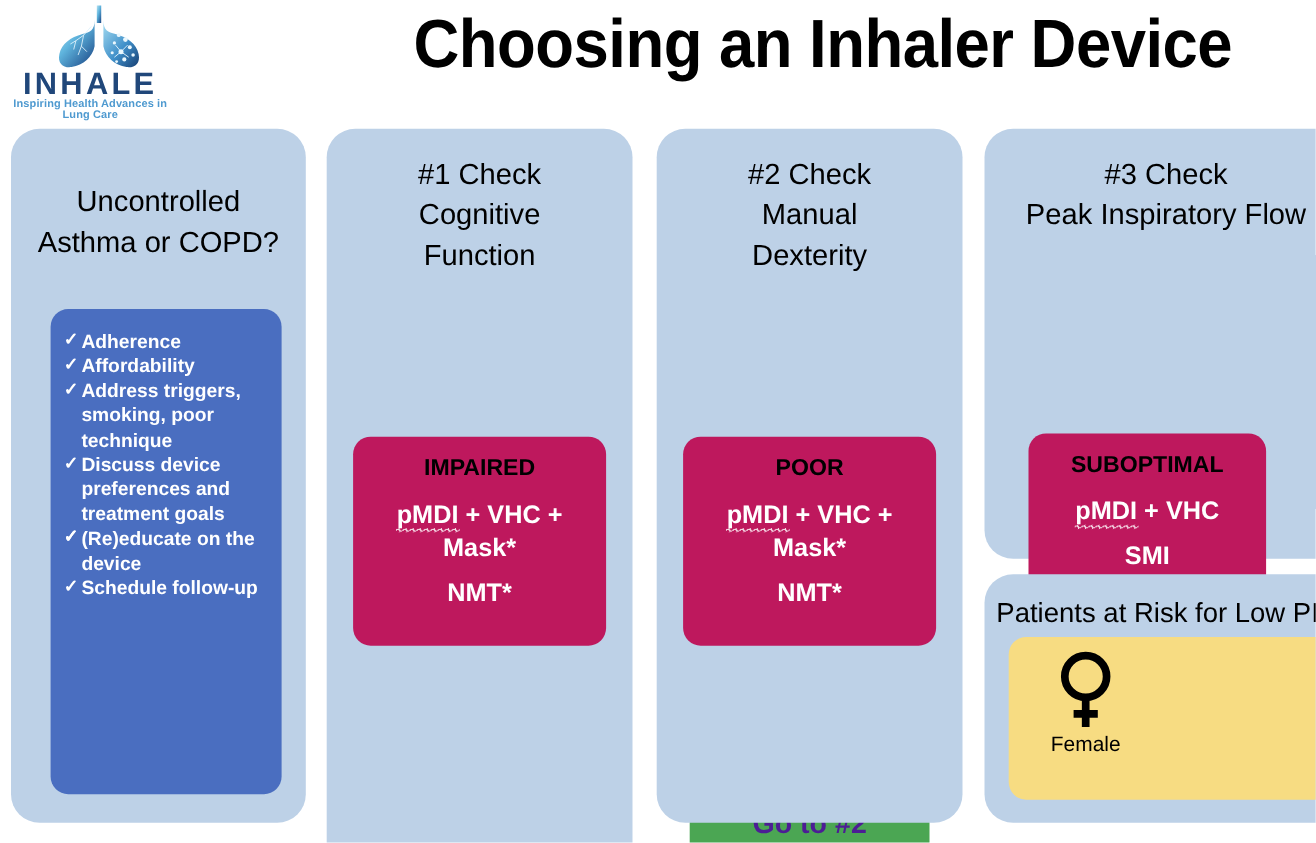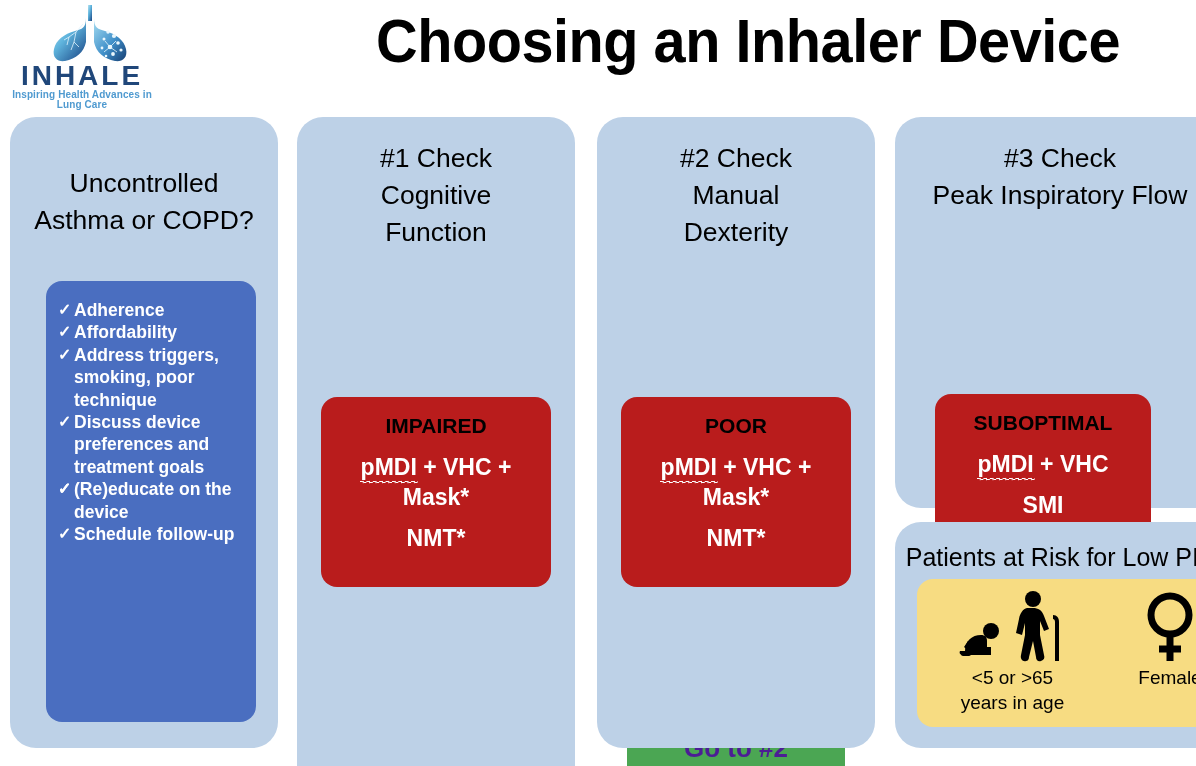--- a/index.html
+++ b/index.html
@@ -106,21 +106,21 @@
   #panel-4 .panel-heading { top: 23px; }
   #panel-5 .panel-heading { top: 17px; font-size: 25px; }
 
   
   .card {
     position: absolute;
     border-radius: 16px;
     box-sizing: border-box;
   }
   .card-blue   { background: #4a6ec0; }
-  .card-red    { background: #b91c1c; }
+  .card-red    { background: #be185d; }
   .card-green  { background: #4ba653; }
   .card-yellow { background: #f7dc82; }
 
   
   #checklist-card {
     left: 36px;
     top: 164px;
     width: 210px;
     height: 441px;
     padding: 18px 10px 10px 12px;
@@ -364,42 +364,20 @@
     <div class="status-line">NMT</div>
   </div>
 </div>
 
 <div class="panel" id="panel-5">
   <div class="panel-heading">Patients at Risk for Low PIF</div>
 
   <div class="card card-yellow" id="risk-card">
     <div id="risk-items">
 
-      <div class="risk-item" id="risk-item-age">
-        <div class="icon-wrap">
-          <svg viewBox="0 0 120 74" width="120" height="74" aria-hidden="true">
-
-            <g fill="#000000" transform="translate(2,30)">
-              <circle cx="36" cy="10" r="8"></circle>
-              <path d="M10 30 C10 20 17 14 26 14 C30 14 32 16 32 20 L32 26 L36 26 L36 34 L8 34 C5 34 4 32 5 30 Z"></path>
-              <path d="M13 20 L20 28 L16 32 L9 26 Z"></path>
-              <rect x="6" y="30" width="10" height="5" rx="2"></rect>
-            </g>
-
-            <g fill="#000000" transform="translate(58,0)">
-              <circle cx="22" cy="8" r="8"></circle>
-              <path d="M16 17 C12 18 9 22 8 28 L5 42 L11 44 L14 32 L14 44 L10 64 C9 68 12 71 15 70 C17 70 18 68 18 66 L22 50 L25 66 C25 69 27 71 30 70 C33 69 34 67 33 64 L29 44 L29 30 L33 40 L38 38 L33 25 C31 19 27 17 22 17 Z"></path>
-
-              <path d="M42 24 C46 24 48 27 48 31 L48 70 L44 70 L44 31 C44 29 43 28 42 28 Z"></path>
-            </g>
-          </svg>
-        </div>
-        <div class="risk-label">&lt;5 or &gt;65
-years in age</div>
-      </div>
 
       <div class="risk-item" id="risk-item-female">
         <div class="icon-wrap">
           <svg viewBox="0 0 60 74" width="60" height="74" aria-hidden="true">
             <g fill="none" stroke="#000000" stroke-width="7">
               <circle cx="30" cy="24" r="19"></circle>
               <path d="M30 44 L30 70"></path>
               <path d="M19 58 L41 58"></path>
             </g>
           </svg>

